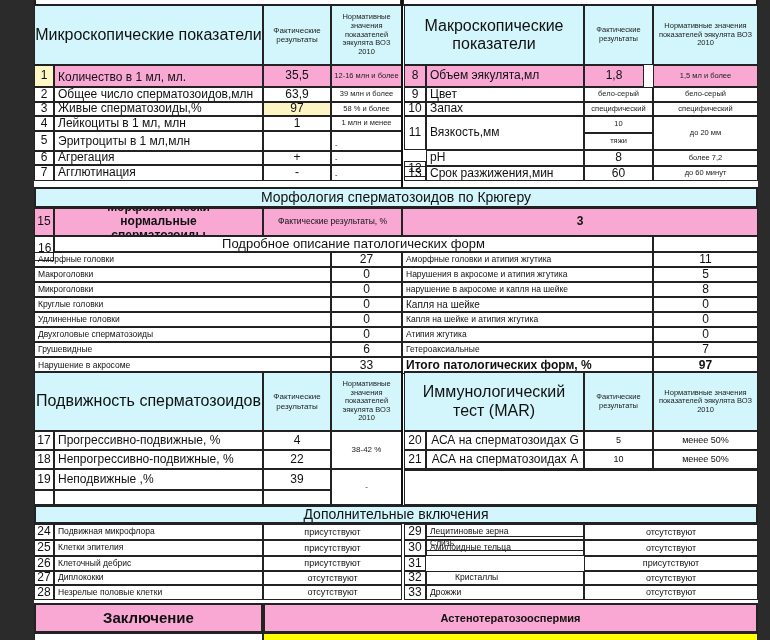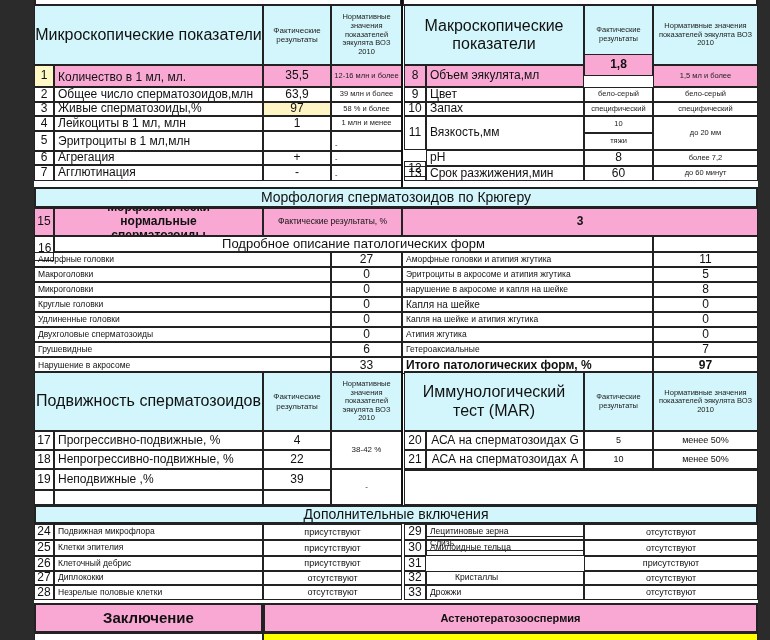--- a/index.html
+++ b/index.html
@@ -63,21 +63,21 @@
       <div class="c xs l" style="left:297px;top:151px;width:71px;height:14px;align-items:flex-end;">-</div>
       <div class="c n" style="left:0;top:165px;width:20px;height:16px;">7</div>
       <div class="c t l" style="left:20px;top:165px;width:209px;height:16px;">Агглютинация</div>
       <div class="c t" style="left:229px;top:165px;width:68px;height:16px;">-</div>
       <div class="c xs l" style="left:297px;top:165px;width:71px;height:16px;align-items:flex-end;">-</div>
     </div>
 
   <div id="macro-rows">
       <div class="c yl n" style="left:370px;top:65px;width:22px;height:22px;">8</div>
       <div class="c yl t l" style="left:392px;top:65px;width:158px;height:22px;">Объем эякулята,мл</div>
-      <div class="c yl t" style="left:550px;top:54px;width:69px;height:22px;font-weight:bold;">1,8</div>
+      <div class="c yl t" style="left:550px;top:65px;width:60px;height:22px;">1,8</div>
       <div class="c yl xs" style="left:619px;top:65px;width:105px;height:22px;">1,5 мл и более</div>
       <div class="c n" style="left:370px;top:87px;width:22px;height:15px;">9</div>
       <div class="c t l" style="left:392px;top:87px;width:158px;height:15px;">Цвет</div>
       <div class="c xs" style="left:550px;top:87px;width:69px;height:15px;">бело-серый</div>
       <div class="c xs" style="left:619px;top:87px;width:105px;height:15px;">бело-серый</div>
       <div class="c n" style="left:370px;top:102px;width:22px;height:14px;">10</div>
       <div class="c t l" style="left:392px;top:102px;width:158px;height:14px;">Запах</div>
       <div class="c xs" style="left:550px;top:102px;width:69px;height:14px;">специфический</div>
       <div class="c xs" style="left:619px;top:102px;width:105px;height:14px;">специфический</div>
       <div class="c n" style="left:370px;top:116px;width:22px;height:34px;">11</div>
@@ -121,21 +121,21 @@
       <div class="c ts l" style="left:0;top:327px;width:297px;height:15px;font-size:8.5px;">Двухголовые сперматозоиды</div>
       <div class="c t" style="left:297px;top:327px;width:71px;height:15px;">0</div>
       <div class="c ts l" style="left:0;top:342px;width:297px;height:15px;font-size:8.5px;">Грушевидные</div>
       <div class="c t" style="left:297px;top:342px;width:71px;height:15px;">6</div>
       <div class="c ts l" style="left:0;top:357px;width:297px;height:17px;font-size:8.5px;">Нарушение в акросоме</div>
       <div class="c t" style="left:297px;top:357px;width:71px;height:17px;">33</div>
     </div>
   <div id="morph-right">
       <div class="c ts l" style="left:368px;top:252px;width:251px;height:15px;font-size:8.5px;">Аморфные головки и атипия жгутика</div>
       <div class="c t" style="left:619px;top:252px;width:105px;height:15px;">11</div>
-      <div class="c ts l" style="left:368px;top:267px;width:251px;height:15px;font-size:8.5px;">Эритроциты в акросоме и атипия жгутика</div>
+      <div class="c ts l" style="left:368px;top:267px;width:251px;height:15px;font-size:8.5px;">Нарушения в акросоме и атипия жгутика</div>
       <div class="c t" style="left:619px;top:267px;width:105px;height:15px;">5</div>
       <div class="c ts l" style="left:368px;top:282px;width:251px;height:15px;font-size:8.5px;">нарушение в акросоме и капля на шейке</div>
       <div class="c t" style="left:619px;top:282px;width:105px;height:15px;">8</div>
       <div class="c ts l" style="left:368px;top:297px;width:251px;height:15px;font-size:10px;">Капля на шейке</div>
       <div class="c t" style="left:619px;top:297px;width:105px;height:15px;">0</div>
       <div class="c ts l" style="left:368px;top:312px;width:251px;height:15px;font-size:8.5px;">Капля на шейке и атипия жгутика</div>
       <div class="c t" style="left:619px;top:312px;width:105px;height:15px;">0</div>
       <div class="c ts l" style="left:368px;top:327px;width:251px;height:15px;font-size:8.5px;">Атипия жгутика</div>
       <div class="c t" style="left:619px;top:327px;width:105px;height:15px;">0</div>
       <div class="c ts l" style="left:368px;top:342px;width:251px;height:15px;font-size:8.5px;">Гетероаксиальные</div>

